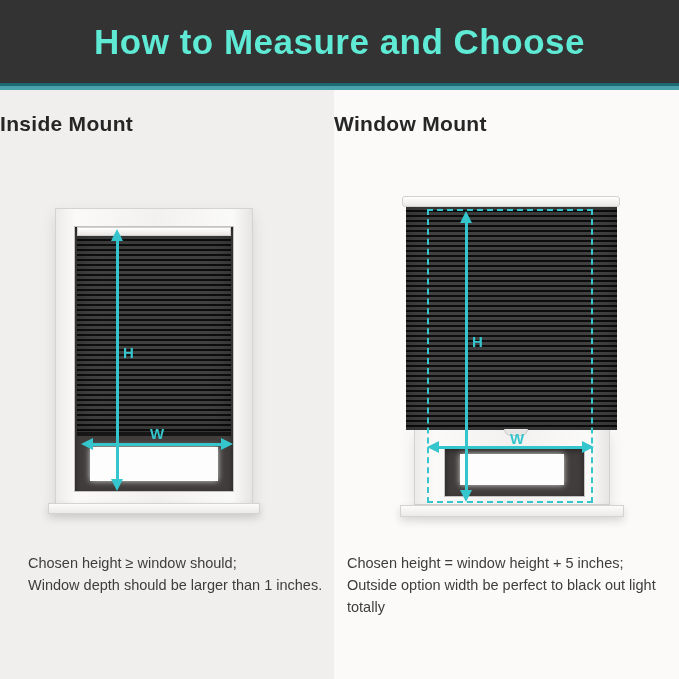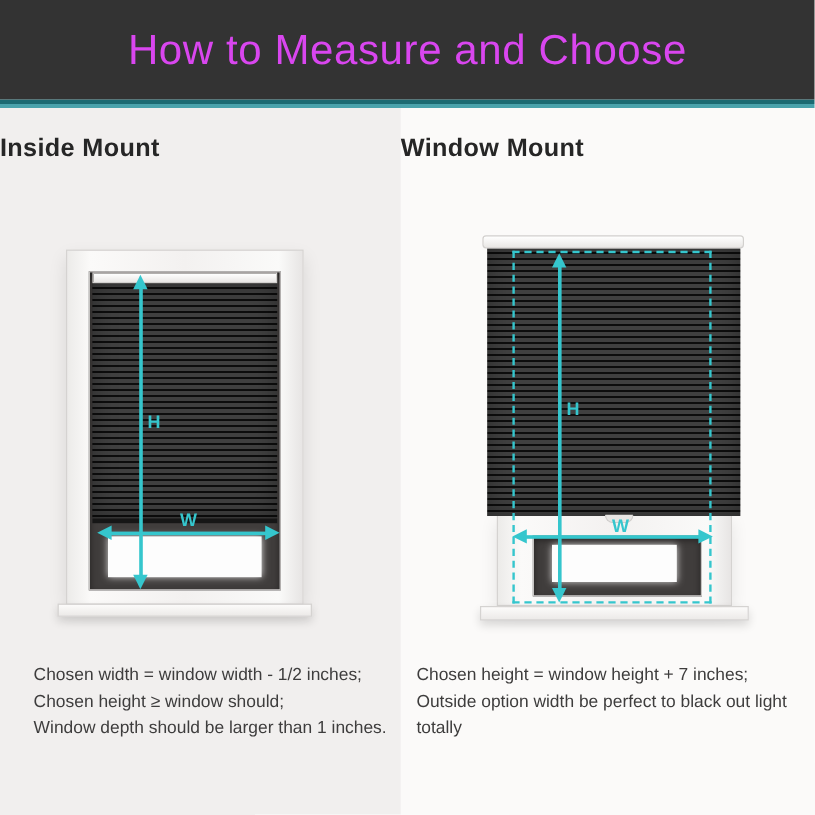--- a/index.html
+++ b/index.html
@@ -7,21 +7,21 @@
   #stage{
     position:relative; width:679px; height:679px; overflow:hidden;
     font-family:"Liberation Sans", sans-serif; background:#fbfaf9;
   }
   
   .header-bar{
     position:absolute; left:0; top:0; width:679px; height:83px;
     background:#333333; display:flex; align-items:center; justify-content:center;
   }
   .header-title{
-    color:#d946ef; font-size:35px; font-weight:400; letter-spacing:.5px;
+    color:#5eead4; font-size:35px; font-weight:700; letter-spacing:.5px;
   }
   .teal-divider{
     position:absolute; left:0; top:83px; width:679px; height:7px;
     background:linear-gradient(to bottom,#1c6a72 0 48%,#4aa2ab 48% 100%);
   }
   
   .panel-left{ position:absolute; left:0; top:90px; width:334px; height:589px; background:#f1efee; }
   .panel-right{ position:absolute; left:334px; top:90px; width:345px; height:589px; background:#fbfaf9; }
   .col-heading{
     position:absolute; top:112px; text-align:left;
@@ -139,22 +139,21 @@
     <div class="arw-h" style="top:447px; left:427px; width:167px;">
       <div class="hl"></div>
       <div class="ln"></div>
       <div class="hr"></div>
     </div>
     <span class="mlabel" style="left:472px; top:334px;">H</span>
     <span class="mlabel" style="left:510px; top:431px;">W</span>
   </div>
 
   <div class="caption inside">
-    <div>Chosen width = window width - 1/2 inches;</div>
     <div>Chosen height ≥ window should;</div>
     <div>Window depth should be larger than 1 inches.</div>
   </div>
   <div class="caption outside">
-    <div>Chosen height = window height + 7 inches;</div>
+    <div>Chosen height = window height + 5 inches;</div>
     <div>Outside option width be perfect to black out light totally</div>
   </div>
 
 </div>
 
 </body></html>

